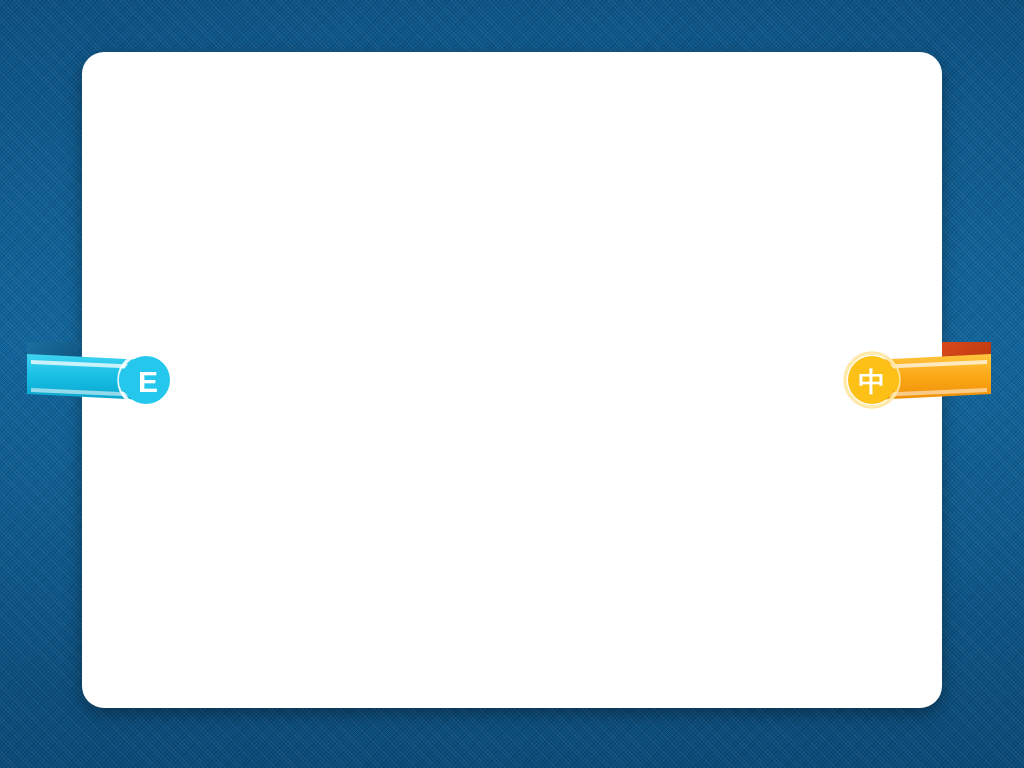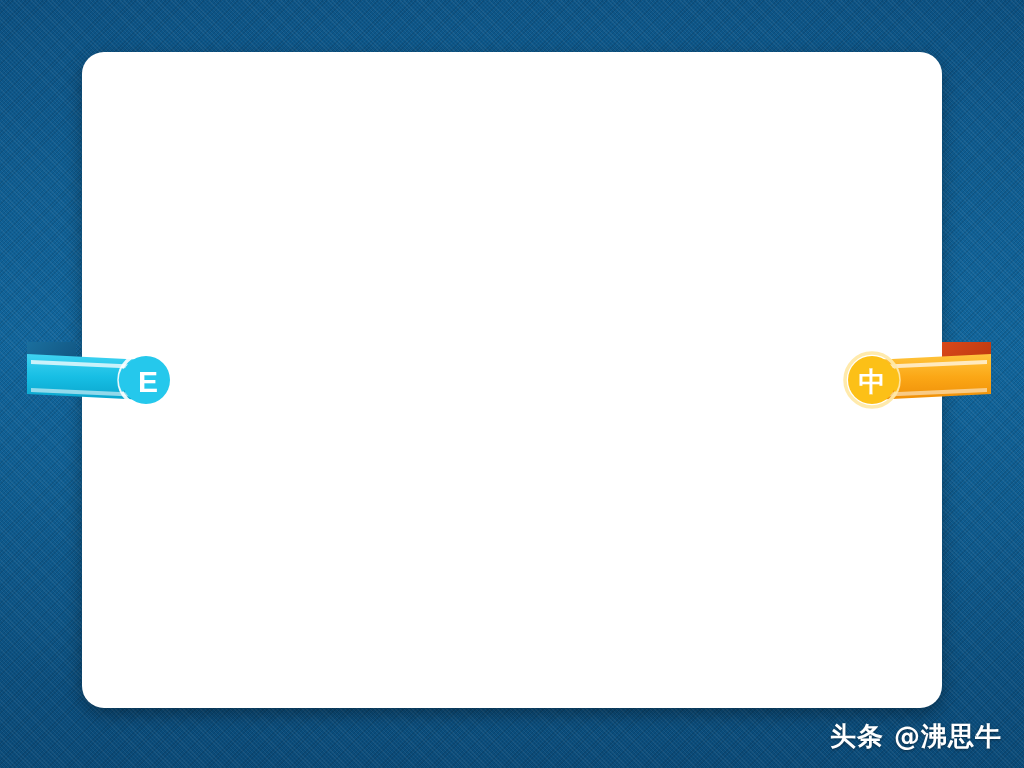--- a/index.html
+++ b/index.html
@@ -355,15 +355,14 @@
 
     <circle cx="72" cy="42" r="27" fill="none" stroke="#ffe9a8" stroke-width="3.5" opacity="0.95"></circle>
     <circle cx="72" cy="42" r="24" fill="#fcc017"></circle>
     <path d="M96,30 A25,25 0 0,1 96,54 L84,42 Z" fill="#fcc017"></path>
     <text x="72" y="53" font-family="'DejaVu Sans',sans-serif" font-size="27" font-weight="700" fill="#ffffff" text-anchor="middle">中</text>
   </svg>
 
   <div id="pinyin">hòu bí lóng</div>
   <div id="hanzi">厚鼻龙</div>
 
-  <div id="watermark">头条 @沸思牛</div>
 
 </div>
 
 </body></html>

